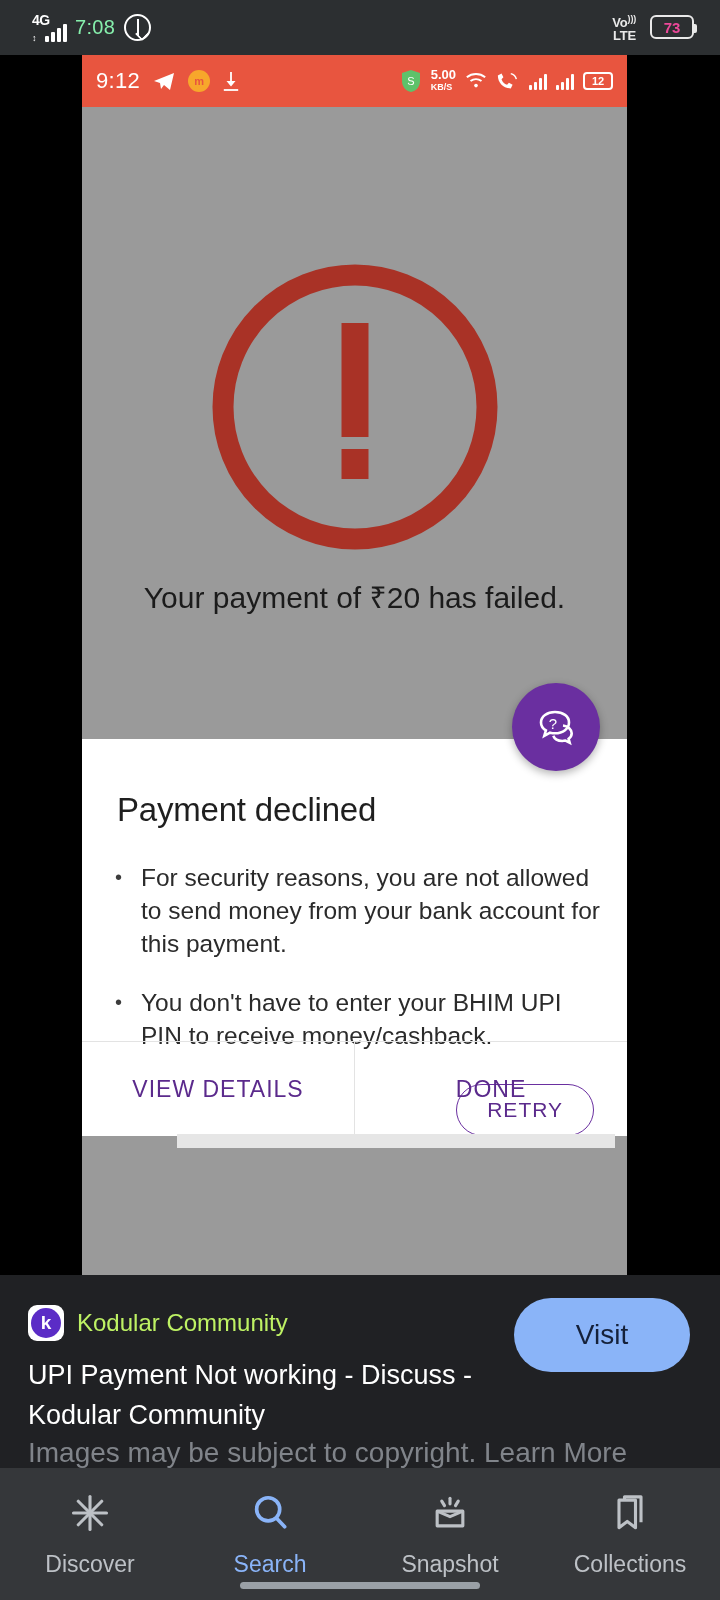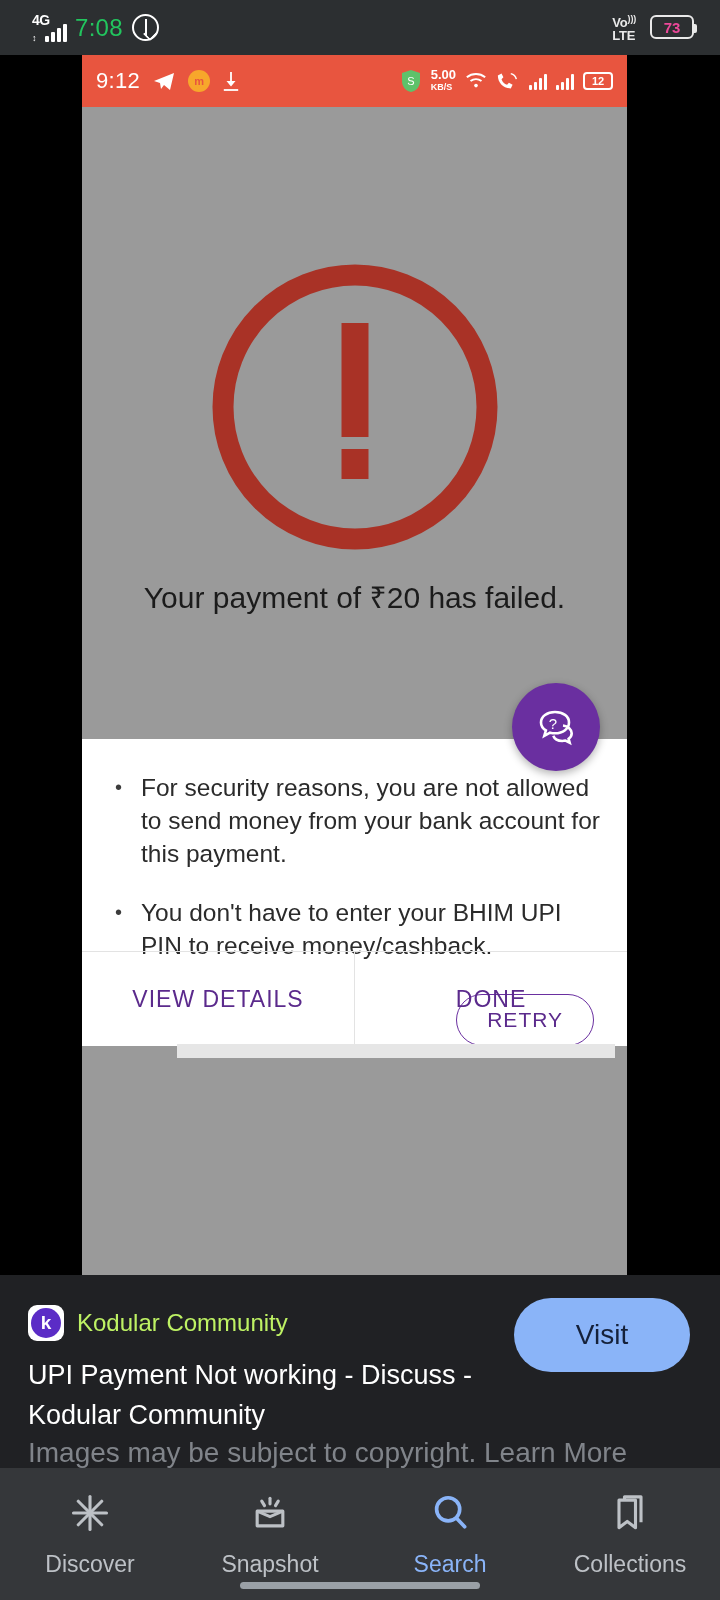--- a/index.html
+++ b/index.html
@@ -14,29 +14,29 @@
   .os-left { display:flex; align-items:center; gap:9px; padding-left:32px; }
   .os-right { margin-left:auto; display:flex; align-items:center; gap:14px; padding-right:26px; }
   .net-badge { position:relative; width:34px; height:30px; color:#fff; }
   .net-badge .g { position:absolute; left:0; top:-1px; font-size:14px; font-weight:bold;
     letter-spacing:-.5px; }
   .net-badge .arrows { position:absolute; left:0; bottom:1px; font-size:9px; line-height:8px; }
   .bars { display:flex; align-items:flex-end; gap:2px; height:20px; position:absolute; left:13px; bottom:1px;}
   .bars i { display:block; width:4px; background:#fff; border-radius:1px; }
   .bars i:nth-child(1){height:6px}.bars i:nth-child(2){height:10px}
   .bars i:nth-child(3){height:14px}.bars i:nth-child(4){height:18px}
-  .os-time { color:#22c55e; font-size:24px; font-weight:500; letter-spacing:.3px; }
+  .os-time { color:#86efac; font-size:20px; font-weight:500; letter-spacing:.3px; }
   .dnd-icon { width:27px; height:27px; border:2px solid #fff; border-radius:50%;
     position:relative; }
   .dnd-icon:after { content:""; position:absolute; left:11px; top:3px; width:2px; height:17px;
     background:#fff; }
   .dnd-icon:before { content:""; position:absolute; left:11px; top:13px; width:8px; height:8px;
     border-right:2px solid #fff; border-bottom:2px solid #fff; transform:rotate(45deg);
     border-radius:0 0 2px 0; }
-  .volte { color:#e9e9e9; font-size:13px; line-height:13px; font-weight:bold; text-align:left;
+  .volte { color:#e9e9e9; font-size:13px; line-height:13px; font-weight:bold; text-align:right;
     letter-spacing:-.2px;margin-left:32px; }
   .batt { position:relative; width:44px; height:24px; border:2px solid #e9e9e9; border-radius:6px;
     display:flex; align-items:center; justify-content:center; }
   .batt:after { content:""; position:absolute; right:-5px; top:7px; width:3px; height:9px;
     background:#e9e9e9; border-radius:0 2px 2px 0; }
   .batt span { color:#ec4899; font-size:15px; font-weight:bold; }
 
   
   .photo { position:absolute; left:82px; top:55px; width:545px; height:1220px; background:#9a9a9a;
     overflow:hidden; }
@@ -204,20 +204,21 @@
       <div class="fab">
         <svg width="46" height="42" viewBox="0 0 46 42">
           <path fill="none" stroke="#fff" stroke-width="2.6" d="M22 6c-8 0-14 4.6-14 10.4 0 3.2 1.9 6.1 4.9 8l-1.6 5.4 5.8-3.1c1.5.4 3.2.6 4.9.6 8 0 14-4.6 14-10.9S30 6 22 6z"></path>
           <path fill="none" stroke="#fff" stroke-width="2.6" d="M30 19.5c5 .6 8.7 3.9 8.7 7.8 0 2.2-1.2 4.2-3.1 5.5l1.1 4-4.2-2.2c-1 .2-2.1.4-3.2.4-4.3 0-7.9-2.2-9-5.2"></path>
           <text x="20" y="23" font-size="15" fill="#fff" text-anchor="middle" font-family="Liberation Sans">?</text>
         </svg>
       </div>
     </div>
 
     <div class="sheet">
+      <h2>Payment declined</h2>
       <div class="bullets">
         <div class="bullet">
           <span class="dot">•</span>
           <p>For security reasons, you are not allowed to send money from your bank account for this payment.</p>
         </div>
         <div class="bullet">
           <span class="dot">•</span>
           <p>You don't have to enter your BHIM UPI PIN to receive money/cashback.</p>
         </div>
       </div>
@@ -249,39 +250,39 @@
       <svg width="44" height="44" viewBox="0 0 24 24">
         <g stroke="#bdc1c6" stroke-width="1.7" stroke-linecap="round">
           <line x1="12" y1="3" x2="12" y2="21"></line>
             <line x1="3" y1="12" x2="21" y2="12"></line>
           <line x1="5.6" y1="5.6" x2="18.4" y2="18.4"></line>
             <line x1="18.4" y1="5.6" x2="5.6" y2="18.4"></line>
         </g>
       </svg>
       <span>Discover</span>
     </div>
+    <div class="nav-item active">
+      <svg width="44" height="44" viewBox="0 0 24 24">
+        <circle cx="11" cy="10" r="6.3" fill="none" stroke="#8ab4f8" stroke-width="2"></circle>
+        <line x1="15.6" y1="14.8" x2="20" y2="19.5" stroke="#8ab4f8" stroke-width="2" stroke-linecap="round"></line>
+      </svg>
+      <span>Search</span>
+    </div>
     <div class="nav-item">
       <svg width="44" height="44" viewBox="0 0 24 24">
         <path fill="none" stroke="#bdc1c6" stroke-width="1.7" stroke-linejoin="round" d="M5 11h14v8H5z"></path>
         <path fill="none" stroke="#bdc1c6" stroke-width="1.7" d="M5 11l7 3 7-3"></path>
         <g stroke="#bdc1c6" stroke-width="1.7" stroke-linecap="round">
           <line x1="12" y1="4" x2="12" y2="7"></line>
             <line x1="7.5" y1="5.5" x2="9" y2="8"></line>
           <line x1="16.5" y1="5.5" x2="15" y2="8"></line>
         </g>
       </svg>
       <span>Snapshot</span>
     </div>
-    <div class="nav-item active">
-      <svg width="44" height="44" viewBox="0 0 24 24">
-        <circle cx="11" cy="10" r="6.3" fill="none" stroke="#8ab4f8" stroke-width="2"></circle>
-        <line x1="15.6" y1="14.8" x2="20" y2="19.5" stroke="#8ab4f8" stroke-width="2" stroke-linecap="round"></line>
-      </svg>
-      <span>Search</span>
-    </div>
     <div class="nav-item">
       <svg width="44" height="44" viewBox="0 0 24 24">
         <path fill="none" stroke="#bdc1c6" stroke-width="1.7" stroke-linejoin="round" d="M6 5h9v15l-4.5-3.4L6 20z"></path>
         <path fill="none" stroke="#bdc1c6" stroke-width="1.7" stroke-linejoin="round" d="M9 5V3.2h9V17"></path>
       </svg>
       <span>Collections</span>
     </div>
     <div class="home-ind"></div>
   </div>
 

